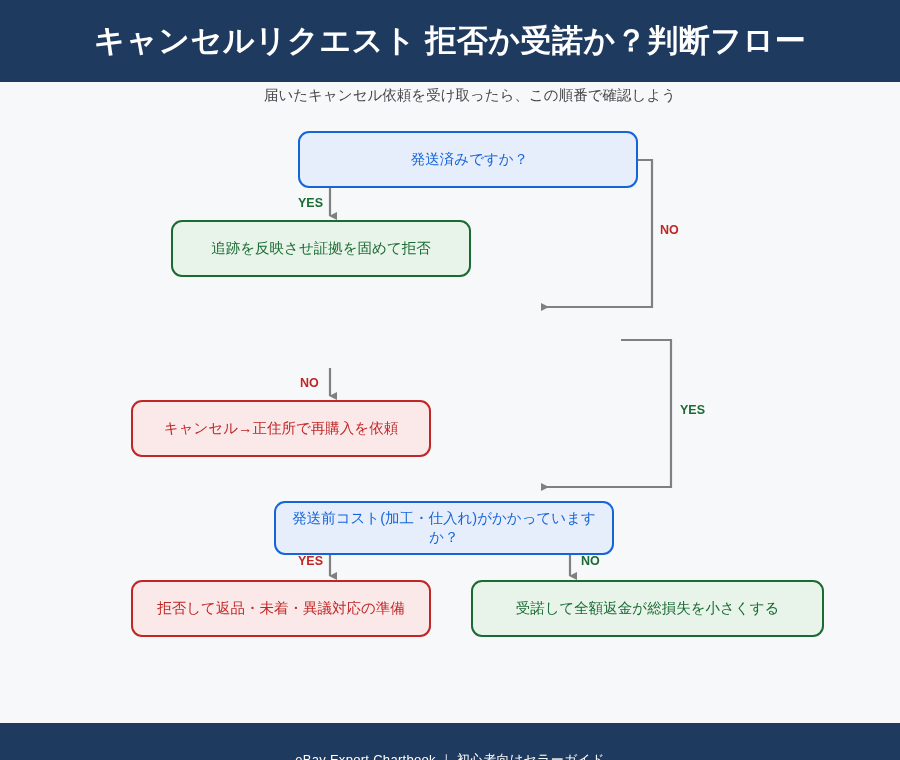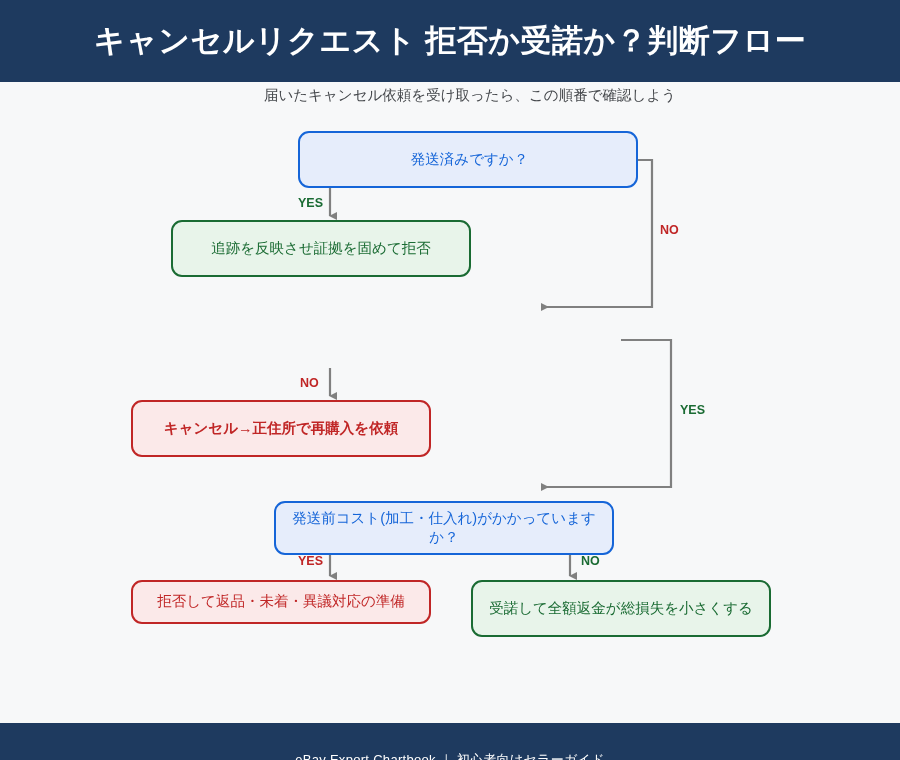--- a/index.html
+++ b/index.html
@@ -108,26 +108,26 @@
     <div class="edge-label lbl-no-red" style="left:300px; top:376px;">NO</div>
     <div class="edge-label lbl-yes-green" style="left:680px; top:403px;">YES</div>
     <div class="edge-label lbl-yes-red" style="left:298px; top:554px;">YES</div>
     <div class="edge-label lbl-no-green" style="left:581px; top:554px;">NO</div>
 
     <div class="node decision" style="left:298px; top:131px; width:340px; height:57px;padding-left:15px;">発送済みですか？</div>
 
     <div class="node accept" style="left:131px; top:220px; width:300px; height:57px;margin-left:40px;">追跡を反映させ証拠を固めて拒否</div>
 
 
-    <div class="node reject" style="left:131px; top:400px; width:300px; height:57px;font-weight:bold;">キャンセル→正住所で再購入を依頼</div>
+    <div class="node reject" style="left:131px; top:400px; width:300px; height:57px;">キャンセル→正住所で再購入を依頼</div>
 
     <div class="node decision" style="left:274px; top:491px; width:340px; height:54px;margin-top:10px;">発送前コスト(加工・仕入れ)がかかっていますか？</div>
 
-    <div class="node reject" style="left:131px; top:580px; width:300px; height:44px;">拒否して返品・未着・異議対応の準備</div>
+    <div class="node reject" style="left:131px; top:580px; width:300px; height:57px;">拒否して返品・未着・異議対応の準備</div>
 
-    <div class="node accept" style="left:471px; top:580px; width:300px; height:57px;">受諾して全額返金が総損失を小さくする</div>
+    <div class="node accept" style="left:471px; top:580px; width:353px; height:57px;">受諾して全額返金が総損失を小さくする</div>
   </div>
 
   <div class="footer">
     <div class="footer-text">eBay Export Chartbook ｜ 初心者向けセラーガイド</div>
   </div>
 
 </div>
 
 </body></html>

